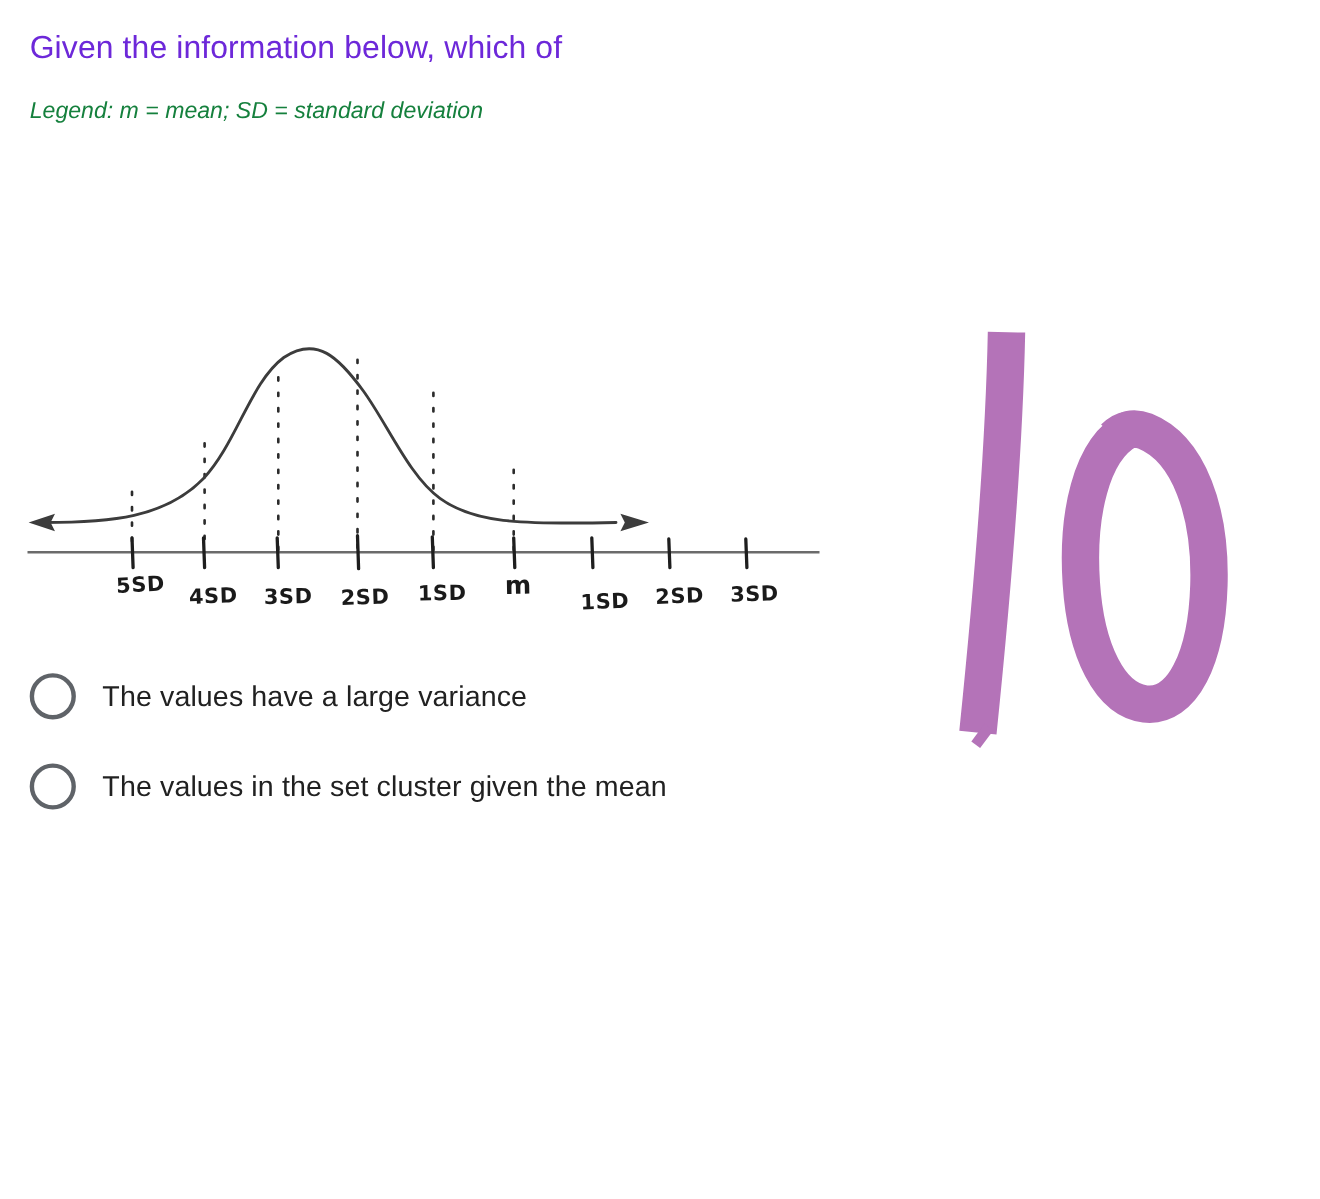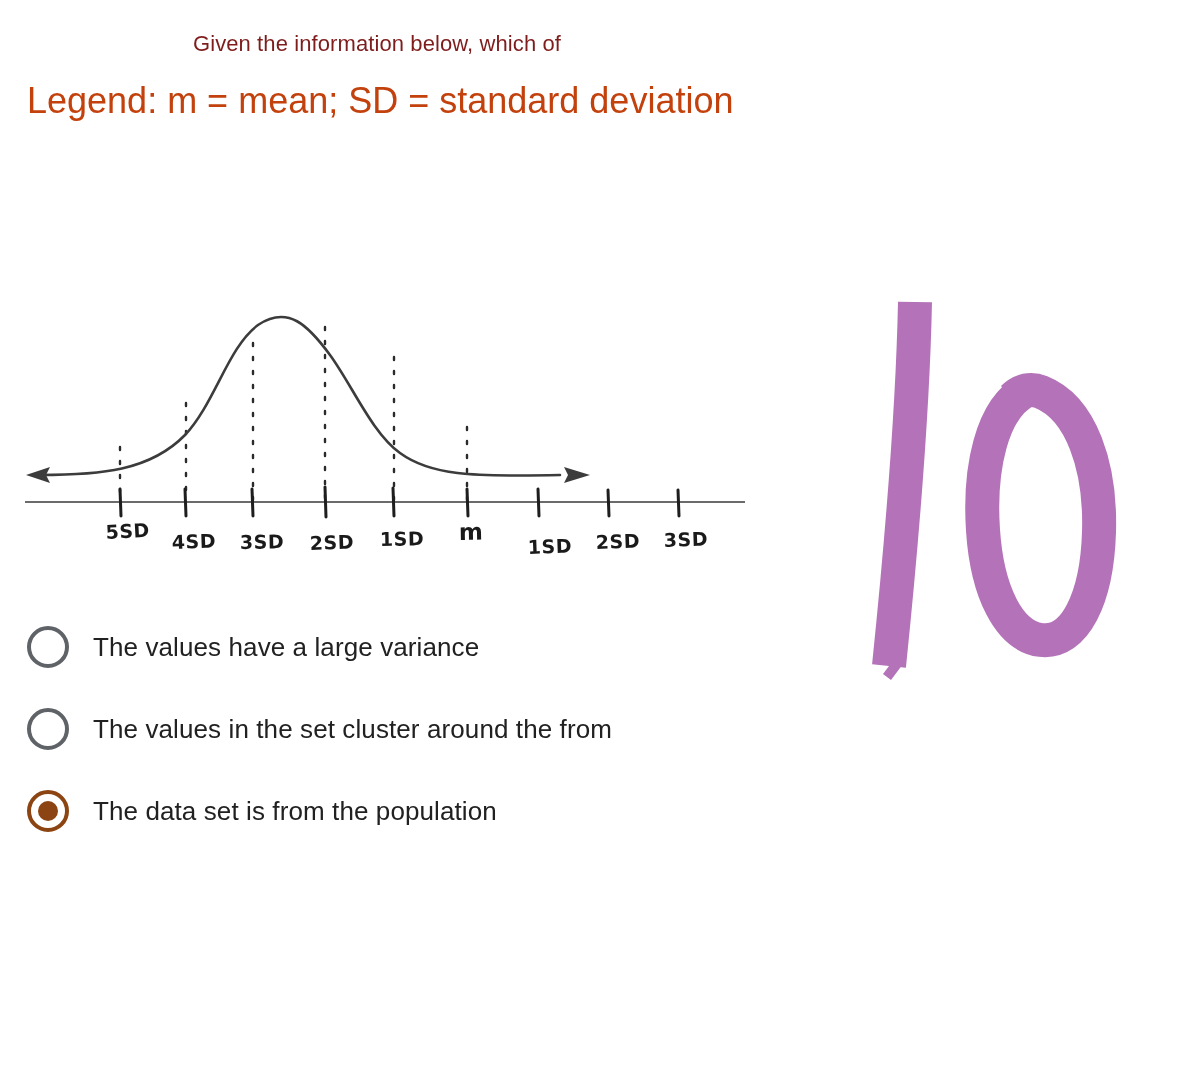--- a/index.html
+++ b/index.html
@@ -18,33 +18,33 @@
   }
 
   
   #question-block {
     position: absolute;
     left: 27px;
     top: 18px;
     width: 700px;
   }
   .q-line {
-    font-size: 22px;
+    font-size: 29px;
     line-height: 52px;
-    color: #7f1d1d;
+    color: #6d28d9;
     letter-spacing: 0.1px;
     white-space: pre;
-    text-align: center;
   }
   #legend-line {
-    font-size: 36px;
+    font-size: 21px;
     line-height: 52px;
-    color: #c2410c;
+    color: #15803d;
     margin-top: 5px;
     white-space: pre;
+    font-style: italic;
   }
 
   
   #diagram {
     position: absolute;
     left: 0px;
     top: 285px;
     width: 770px;
     height: 290px;
   }
@@ -82,21 +82,20 @@
 
   
   #options {
     position: absolute;
     left: 27px;
     top: 612px;
     width: 700px;
   }
   .option-row {
     display: flex;
-    align-items: center;
     min-height: 70px;
     margin-bottom: 12px;
   }
   .radio {
     flex: 0 0 auto;
     width: 42px;
     height: 42px;
     border-radius: 50%;
     box-sizing: border-box;
     border: 4px solid #5f6368;
@@ -204,27 +203,23 @@
 
 <div id="options">
 
   <div class="option-row">
     <div class="radio"></div>
     <div class="option-label">The values have a large variance</div>
   </div>
 
   <div class="option-row">
     <div class="radio"></div>
-    <div class="option-label">The values in the set cluster around the from</div>
+    <div class="option-label">The values in the set cluster given the mean</div>
   </div>
 
-  <div class="option-row">
-    <div class="radio selected"></div>
-    <div class="option-label">The data set is from the population</div>
-  </div>
 
 
 </div>
 
 <div id="grade-mark">
   <svg width="300" height="420" viewBox="0 0 300 420" xmlns="http://www.w3.org/2000/svg">
 
     <path class="mark-stroke" d="M 70,22 C 68,120 58,250 44,386"></path>
 
     <path class="mark-stroke" style="stroke-width:20" d="M 44,386 L 52,392"></path>

